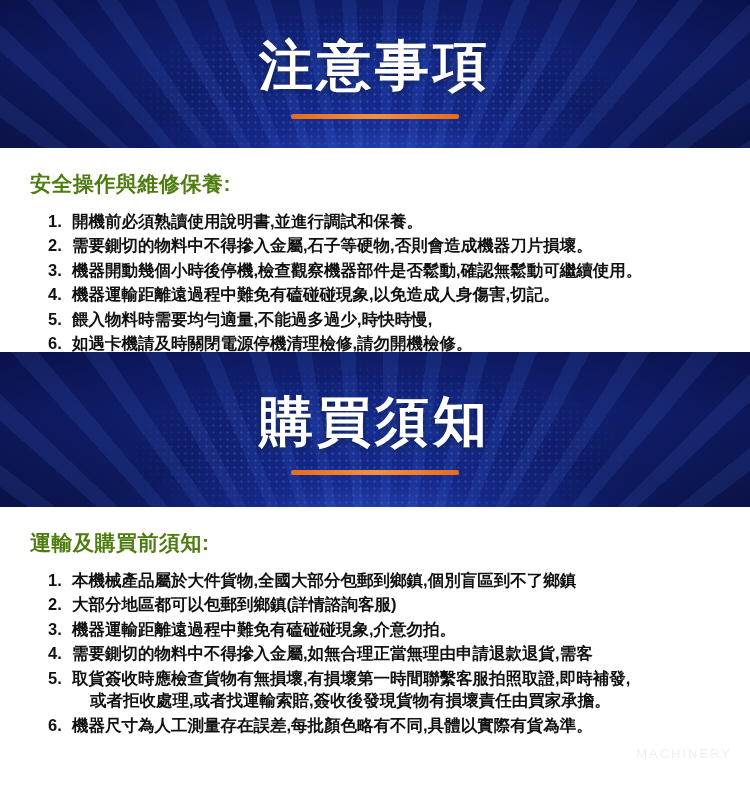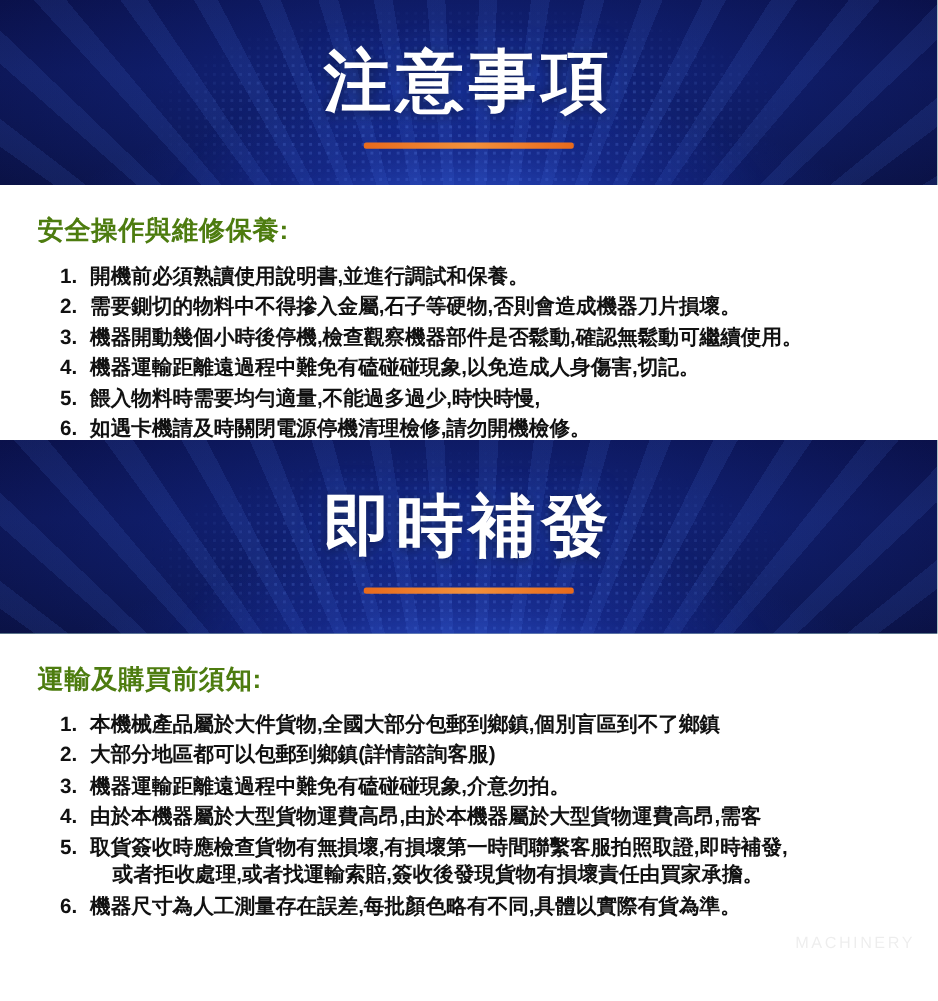--- a/index.html
+++ b/index.html
@@ -17,21 +17,21 @@
     position: relative;
     width: 750px;
     height: 801px;
   }
 
   
   .banner {
     position: relative;
     width: 750px;
     overflow: hidden;
-    background: #0f766e;
+    background: #1d4ed8;
   }
   .banner-1 { height: 148px; }
   .banner-2 { height: 155px; }
 
   .banner-bg {
     position: absolute;
     inset: 0;
     background:
       radial-gradient(ellipse 460px 150px at 50% 130%, rgba(40,80,220,0.75) 0%, rgba(20,40,150,0.35) 45%, rgba(10,18,70,0) 75%),
       radial-gradient(ellipse 700px 260px at 50% 50%, rgba(24,52,170,0.55) 0%, rgba(12,22,86,0.2) 60%, rgba(8,14,60,0) 80%),
@@ -172,38 +172,38 @@
       <li><span>餵入物料時需要均勻適量,不能過多過少,時快時慢,</span></li>
       <li><span>如遇卡機請及時關閉電源停機清理檢修,請勿開機檢修。</span></li>
     </ol>
   </div>
 
   <div class="banner banner-2">
     <div class="banner-bg"></div>
     <div class="banner-rays"></div>
     <div class="banner-dots"></div>
     <div class="banner-glow"></div>
-    <div class="banner-title">即時補發</div>
+    <div class="banner-title">購買須知</div>
     <div class="underline"></div>
   </div>
 
   <div class="content content-2">
     <div class="section-heading">運輸及購買前須知:</div>
     <ol class="items">
       <li>
         <span>本機械產品屬於大件貨物,全國大部分包郵到鄉鎮,個別盲區到不了鄉鎮</span>
       </li>
       <li>
         <span>大部分地區都可以包郵到鄉鎮(詳情諮詢客服)</span>
       </li>
       <li>
         <span>機器運輸距離遠過程中難免有磕碰碰現象,介意勿拍。</span>
       </li>
       <li>
-        <span>由於本機器屬於大型貨物運費高昂,由於本機器屬於大型貨物運費高昂,需客</span>
+        <span>需要鍘切的物料中不得摻入金屬,如無合理正當無理由申請退款退貨,需客</span>
       </li>
       <li>
         <span>取貨簽收時應檢查貨物有無損壞,有損壞第一時間聯繫客服拍照取證,即時補發,</span>
         <span class="cont">或者拒收處理,或者找運輸索賠,簽收後發現貨物有損壞責任由買家承擔。</span>
       </li>
       <li>
         <span>機器尺寸為人工測量存在誤差,每批顏色略有不同,具體以實際有貨為準。</span>
       </li>
     </ol>
     <div class="watermark">MACHINERY</div>

